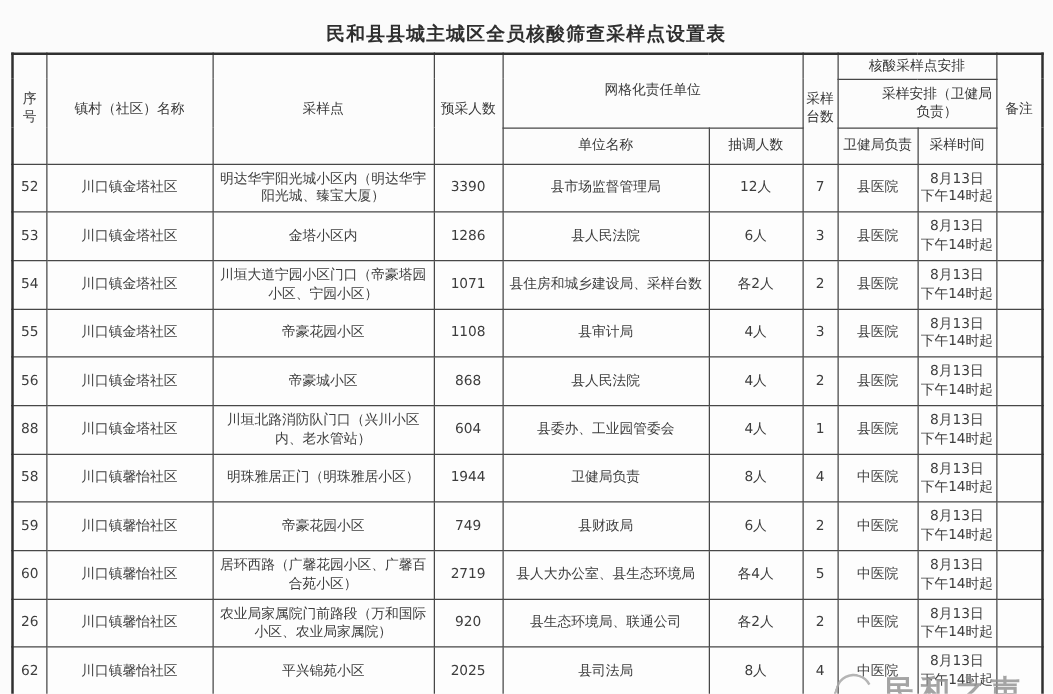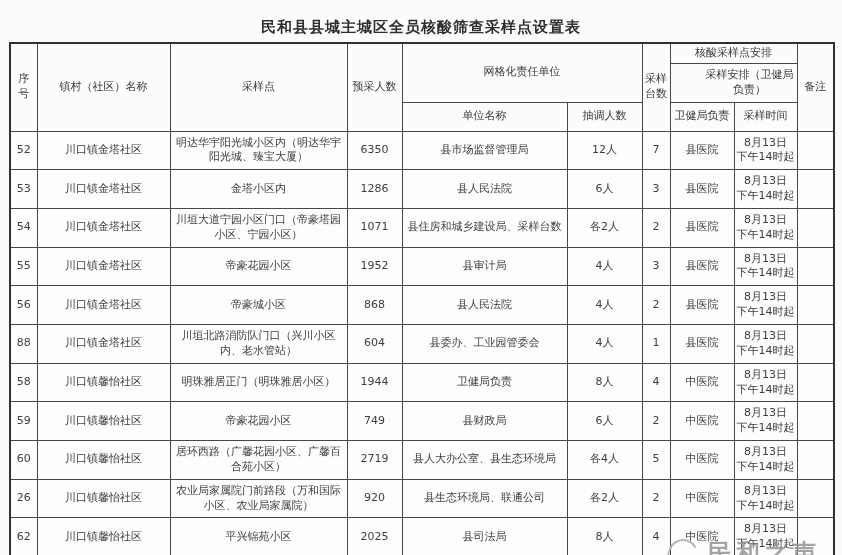--- a/index.html
+++ b/index.html
@@ -104,21 +104,21 @@
       <th>抽调人数</th>
       <th>卫健局负责</th>
       <th>采样时间</th>
     </tr>
   </thead>
   <tbody>
       <tr>
         <td class="col-seq">52</td>
         <td class="col-community">川口镇金塔社区</td>
         <td class="col-site">明达华宇阳光城小区内（明达华宇阳光城、臻宝大厦）</td>
-        <td class="col-expected">6350</td>
+        <td class="col-expected">3390</td>
         <td class="col-unit">县市场监督管理局</td>
         <td class="col-count">12人</td>
         <td class="col-stations">7</td>
         <td class="col-sample_unit">县医院</td>
         <td class="col-time">8月13日
 下午14时起</td>
         <td class="col-remark"></td>
       </tr>
       <tr>
         <td class="col-seq">53</td>
@@ -143,21 +143,21 @@
         <td class="col-stations">2</td>
         <td class="col-sample_unit">县医院</td>
         <td class="col-time">8月13日
 下午14时起</td>
         <td class="col-remark"></td>
       </tr>
       <tr>
         <td class="col-seq">55</td>
         <td class="col-community">川口镇金塔社区</td>
         <td class="col-site">帝豪花园小区</td>
-        <td class="col-expected">1952</td>
+        <td class="col-expected">1108</td>
         <td class="col-unit">县审计局</td>
         <td class="col-count">4人</td>
         <td class="col-stations">3</td>
         <td class="col-sample_unit">县医院</td>
         <td class="col-time">8月13日
 下午14时起</td>
         <td class="col-remark"></td>
       </tr>
       <tr>
         <td class="col-seq">56</td>

